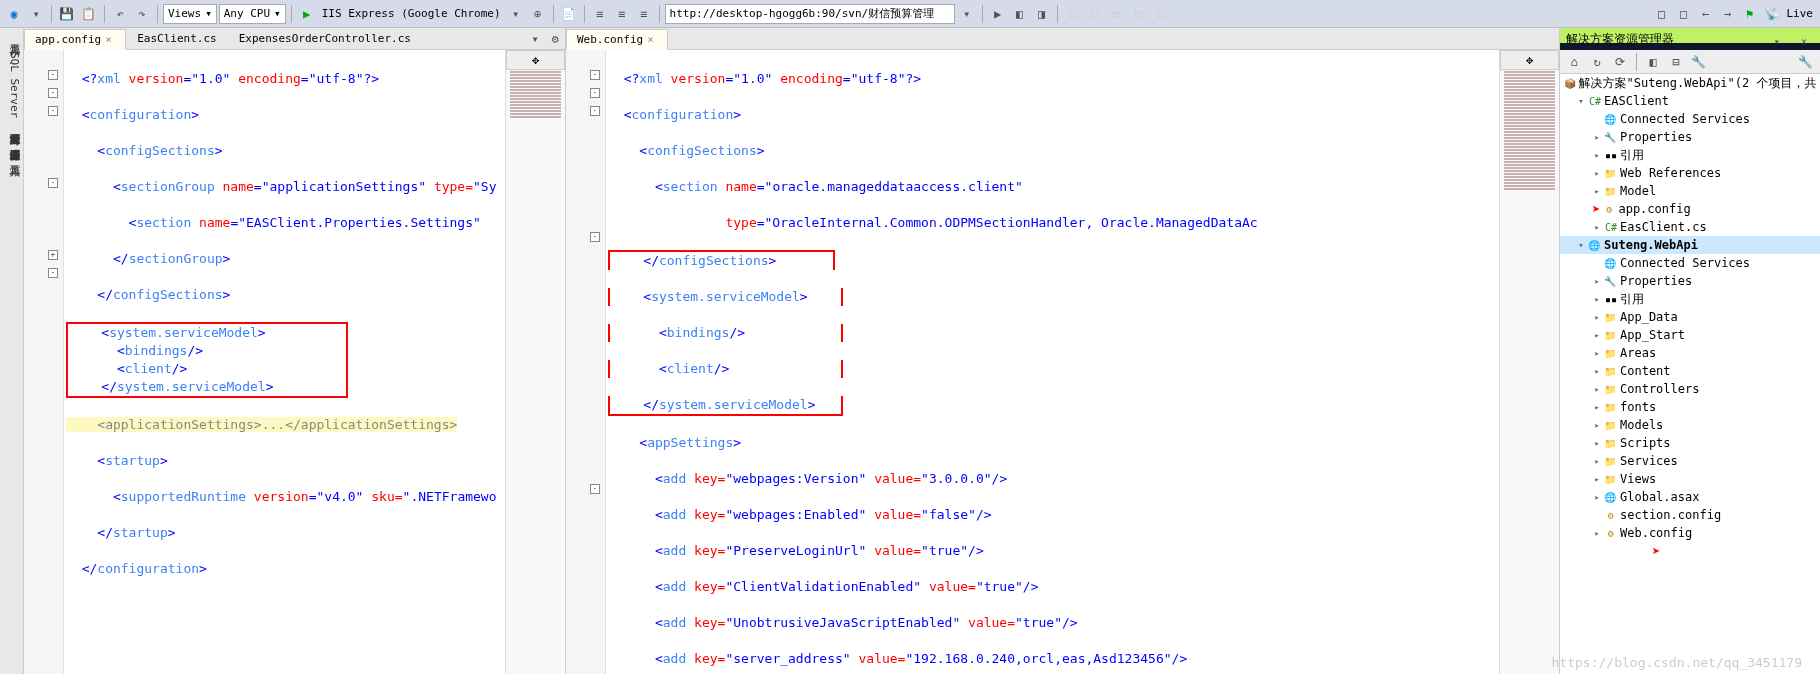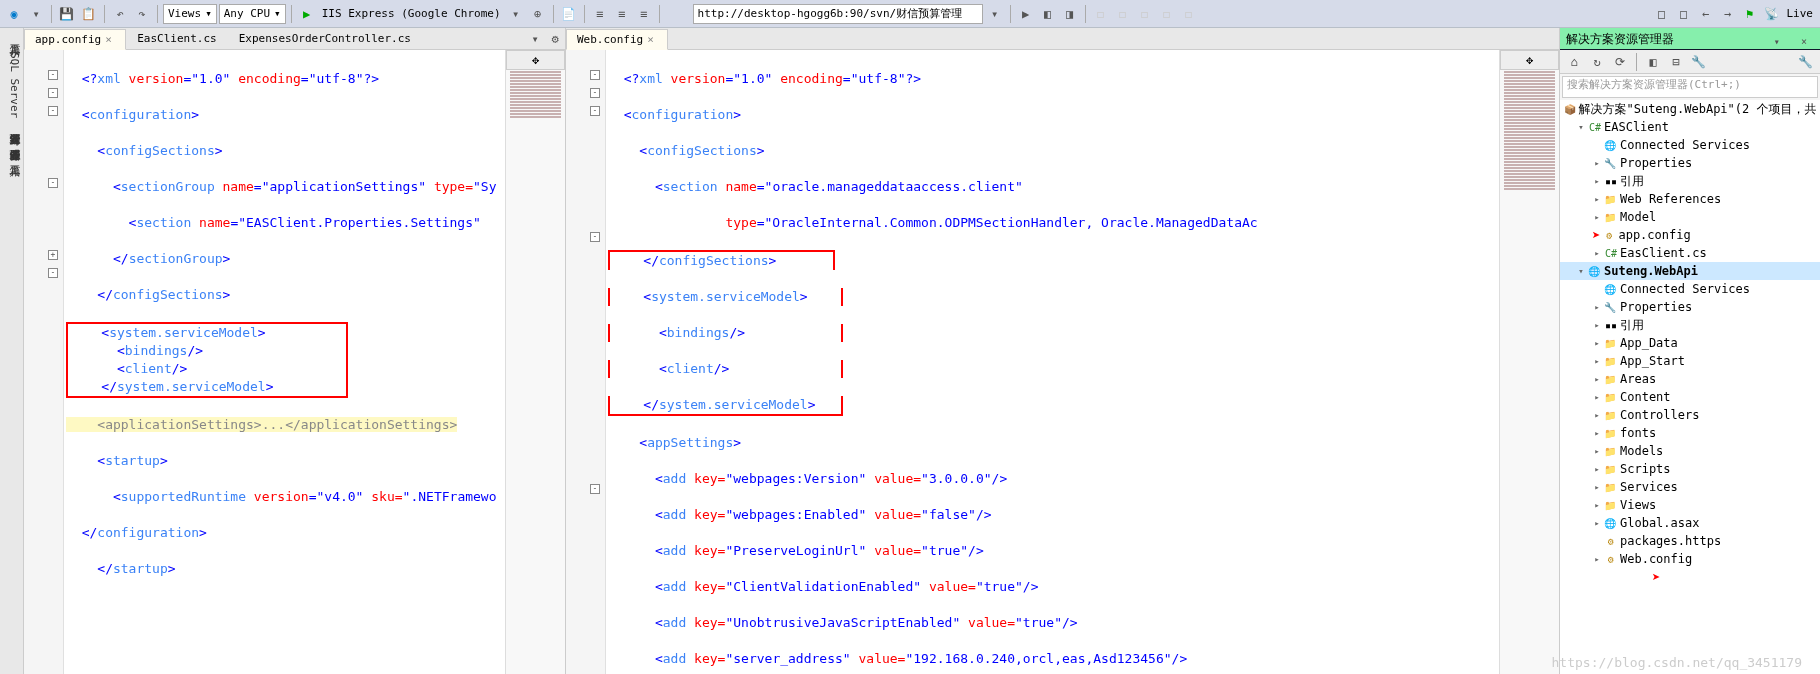--- a/index.html
+++ b/index.html
@@ -4,21 +4,21 @@
 <style>
 * { margin: 0; padding: 0; box-sizing: border-box; font-family: "Microsoft YaHei", "Segoe UI", Consolas, monospace; }
 body { background: #e8e8e8; width: 1820px; height: 674px; overflow: hidden; font-size: 12px; }
 
 .toolbar { height: 28px; background: #d6dbe9; border-bottom: 1px solid #b8bfc8; display: flex; align-items: center; padding: 0 4px; gap: 2px; }
 .tb-btn { width: 20px; height: 20px; display: inline-flex; align-items: center; justify-content: center; color: #555; cursor: pointer; }
 .tb-btn.green { color: #0a0; }
 .tb-btn.blue { color: #007acc; }
 .tb-sep { width: 1px; height: 18px; background: #aaa; margin: 0 3px; }
 .tb-combo { height: 20px; border: 1px solid #aaa; background: #fff; padding: 0 4px; font-size: 11px; display: flex; align-items: center; gap: 4px; }
-.tb-url { width: 290px; height: 20px; border: 1px solid #aaa; background: #fff; padding: 0 4px; font-size: 11px; margin-left: 28px; }
+.tb-url { width: 290px; height: 20px; border: 1px solid #aaa; background: #fff; padding: 0 4px; font-size: 11px; }
 .tb-text { font-size: 11px; padding: 0 3px; }
 
 .main { display: flex; height: calc(100% - 28px); }
 .side-tabs { width: 24px; background: #e8e8e8; border-right: 1px solid #ccc; display: flex; flex-direction: column; }
 .side-tab { writing-mode: vertical-rl; padding: 8px 2px; font-size: 11px; color: #333; cursor: pointer; text-align: center; }
 
 .editor-area { flex: 1; display: flex; }
 .pane { display: flex; flex-direction: column; background: #fff; }
 .pane.left { width: 542px; border-right: 1px solid #ccc; }
 .pane.right { flex: 1; border-right: 1px solid #ccc; }
@@ -37,21 +37,21 @@
 .mm-btn { width: 100%; height: 20px; background: #eee; border: 1px solid #ccc; display: flex; align-items: center; justify-content: center; }
 
 .c-blue { color: #0000ff; }
 .c-brown { color: #3b82f6; }
 .c-red { color: #ff0000; }
 .c-gray { color: #888; }
 .hl-box { background: #fef9c3; }
 .red-box { border: 2px solid #ff0000; padding: 0 2px; display: inline-block; }
 
 .solution { width: 260px; background: #f5f5f5; display: flex; flex-direction: column; }
-.sol-title { height: 22px; background: #86efac; padding: 3px 6px; font-size: 12px; border-bottom: 1px solid #0f172a; display: flex; justify-content: space-between; }
+.sol-title { height: 22px; background: #bef264; padding: 3px 6px; font-size: 12px; border-bottom: 7px solid #0f172a; display: flex; justify-content: space-between; }
 .sol-toolbar { height: 24px; background: #eee; border-bottom: 1px solid #ccc; display: flex; align-items: center; padding: 0 4px; gap: 3px; }
 .sol-search { height: 22px; border: 1px solid #ccc; background: #fff; margin: 2px; padding: 0 4px; font-size: 11px; color: #999; }
 .tree { flex: 1; background: #fff; overflow: auto; font-size: 12px; }
 .tree-item { display: flex; align-items: center; height: 18px; padding-left: 4px; cursor: pointer; gap: 2px; white-space: nowrap; }
 .tree-item.active { background: #cce8ff; }
 .tree-item.bold { font-weight: bold; }
 .tw { color: #666; width: 10px; text-align: center; font-size: 9px; }
 .ticon { width: 14px; height: 14px; display: inline-flex; align-items: center; justify-content: center; font-size: 10px; }
 .ic-folder { color: #dcb67a; }
 .ic-cs { color: #388a34; }
@@ -160,22 +160,22 @@
 <div><span class="c-blue">  &lt;</span><span class="c-brown">configuration</span><span class="c-blue">&gt;</span></div>
 <div><span class="c-blue">    &lt;</span><span class="c-brown">configSections</span><span class="c-blue">&gt;</span></div>
 <div><span class="c-blue">      &lt;</span><span class="c-brown">sectionGroup</span><span class="c-red"> name</span><span class="c-blue">=</span><span class="c-blue">"applicationSettings"</span><span class="c-red"> type=</span><span class="c-blue">"Sy</span></div>
 <div><span class="c-blue">        &lt;</span><span class="c-brown">section</span><span class="c-red"> name</span><span class="c-blue">=</span><span class="c-blue">"EASClient.Properties.Settings"</span></div>
 <div><span class="c-blue">      &lt;/</span><span class="c-brown">sectionGroup</span><span class="c-blue">&gt;</span></div>
 <div><span class="c-blue">    &lt;/</span><span class="c-brown">configSections</span><span class="c-blue">&gt;</span></div>
 <div><span class="red-box"><span class="c-blue">    &lt;</span><span class="c-brown">system.serviceModel</span><span class="c-blue">&gt;</span>          <br><span class="c-blue">      &lt;</span><span class="c-brown">bindings</span><span class="c-blue">/&gt;</span><br><span class="c-blue">      &lt;</span><span class="c-brown">client</span><span class="c-blue">/&gt;</span><br><span class="c-blue">    &lt;/</span><span class="c-brown">system.serviceModel</span><span class="c-blue">&gt;</span>         </span></div>
 <div><span class="hl-box c-gray">    &lt;applicationSettings&gt;...&lt;/applicationSettings&gt;</span></div>
 <div><span class="c-blue">    &lt;</span><span class="c-brown">startup</span><span class="c-blue">&gt;</span></div>
 <div><span class="c-blue">      &lt;</span><span class="c-brown">supportedRuntime</span><span class="c-red"> version</span><span class="c-blue">=</span><span class="c-blue">"v4.0"</span><span class="c-red"> sku=</span><span class="c-blue">".NETFramewo</span></div>
+<div><span class="c-blue">    &lt;/</span><span class="c-brown">startup</span><span class="c-blue">&gt;</span></div>
 <div><span class="c-blue">  &lt;/</span><span class="c-brown">configuration</span><span class="c-blue">&gt;</span></div>
-<div><span class="c-blue">    &lt;/</span><span class="c-brown">startup</span><span class="c-blue">&gt;</span></div>
         </div>
         <div class="minimap">
           <div class="mm-btn">✥</div>
           <div class="mm-line"></div>
             <div class="mm-line"></div>
             <div class="mm-line"></div>
             <div class="mm-line"></div>
             <div class="mm-line"></div>
             <div class="mm-line"></div>
             <div class="mm-line"></div>
@@ -296,21 +296,20 @@
         <span class="tb-btn">⌂</span>
         <span class="tb-btn">↻</span>
         <span class="tb-btn">⟳</span>
         <span class="tb-sep"></span>
         <span class="tb-btn">◧</span>
         <span class="tb-btn">⊟</span>
         <span class="tb-btn">🔧</span>
         <span style="flex:1"></span>
         <span class="tb-btn">🔧</span>
       </div>
-      <div class="sol-search">搜索解决方案资源管理器(Ctrl+;)</div>
       <div class="tree">
         <div class="tree-item">
             <span class="ticon">📦</span>
             <span>解决方案"Suteng.WebApi"(2 个项目，共 2 个)</span>
           </div>
         <div class="tree-item indent-1">
             <span class="tw">▾</span>
             <span class="ticon ic-cs">C#</span>
             <span>EASClient</span>
           </div>
@@ -420,21 +419,21 @@
             <span>Views</span>
           </div>
         <div class="tree-item indent-2">
             <span class="tw">▸</span>
             <span class="ticon ic-globe">🌐</span>
             <span>Global.asax</span>
           </div>
         <div class="tree-item indent-2">
             <span class="tw"></span>
             <span class="ticon ic-cfg">⚙</span>
-            <span>packages.https</span>
+            <span>section.config</span>
           </div>
         <div class="tree-item indent-2">
             <span class="tw">▸</span>
             <span class="ticon ic-cfg">⚙</span>
             <span>Web.config</span>
           </div>
         <div class="tree-item indent-2">
             <span class="arrow-red" style="margin-left:60px">➤</span>
           </div>
       </div>

